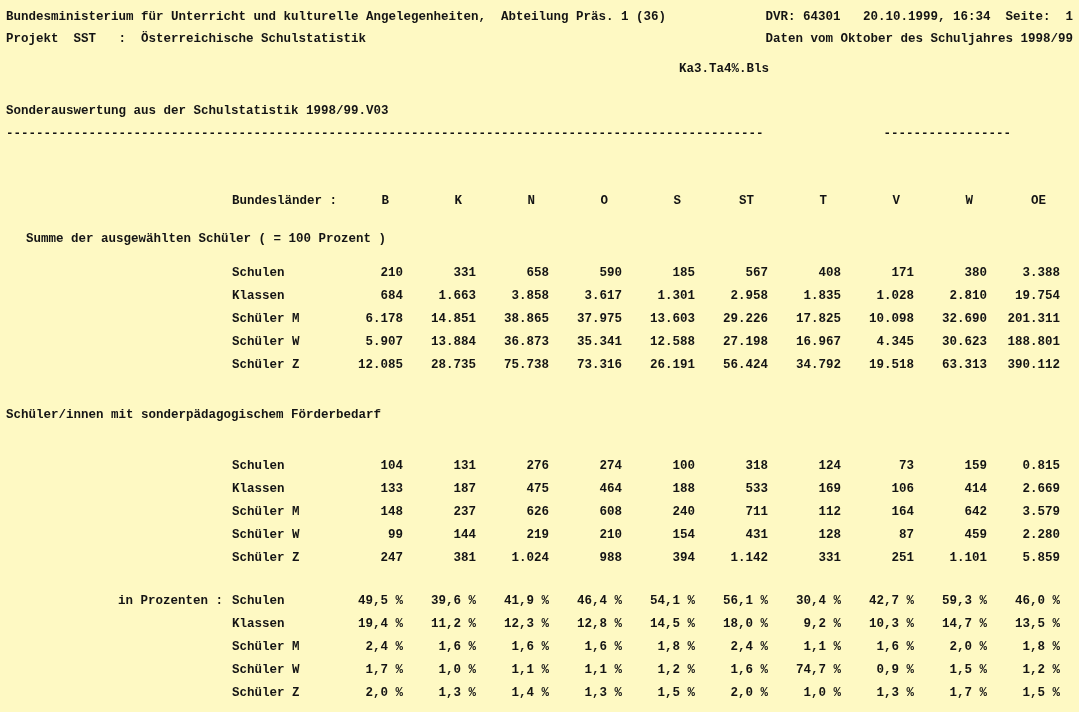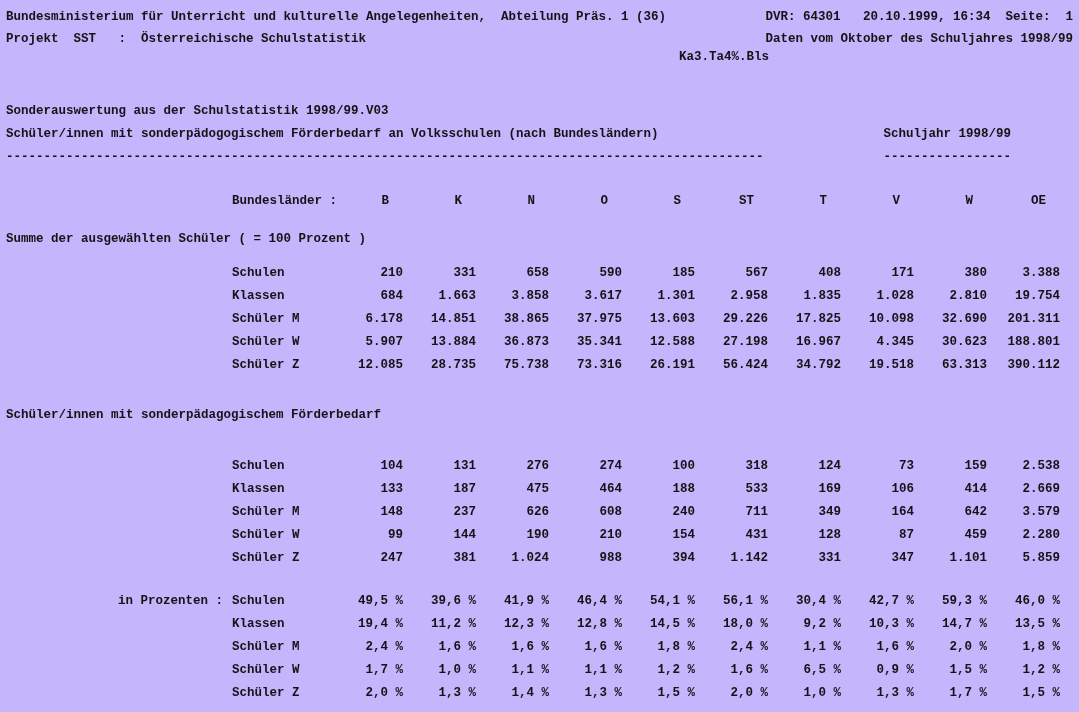--- a/index.html
+++ b/index.html
@@ -10,63 +10,59 @@
     background:#fbfaf6;
     color:#141414;
     font-family:"Liberation Mono","DejaVu Sans Mono",monospace;
     font-weight:bold;
     font-size:12.5px;
     overflow:hidden;
   }
   .pre{white-space:pre;}
   .hline{display:flex;justify-content:space-between;line-height:22px;}
   .hdr{position:absolute;left:6px;right:6px;top:6px;}
-  .file-label{position:absolute;left:673px;top:44px;white-space:pre;}
+  .file-label{position:absolute;left:673px;top:56px;white-space:pre;}
   .titleblock{position:absolute;left:6px;right:6px;top:100px;}
   .titleblock .hline{line-height:23px;}
   .titleblock .rpad{margin-right:62px;}
   .tline{line-height:23px;white-space:pre;}
   .trow{display:grid;grid-template-columns:98px repeat(10,73px);line-height:23px;}
   .cell{white-space:pre;overflow:visible;}
   .num{text-align:right;}
   .colhead{text-align:right;padding-right:14px;}
   .rowsblock{position:absolute;left:232px;width:828px;}
   .colheader{position:absolute;left:232px;top:190px;width:828px;}
   .sec-heading{position:absolute;left:6px;white-space:pre;line-height:23px;}
-  #sec1-heading{top:228px;}
+  #sec1-heading{top:228px;margin-left:20px;}
   #sec1-rows{top:262px;}
   #sec2-heading{top:404px;}
   #sec2-label{position:absolute;left:6px;top:455px;white-space:pre;line-height:23px;}
   #sec2-rows{top:455px;}
   #sec3-label{position:absolute;left:118px;top:590px;white-space:pre;line-height:23px;}
   #sec3-rows{top:590px;}
 </style>
 </head>
 <body style="background: rgb(251, 250, 246);">
 
-<div class="page" style="background: #c4b5fd; color: rgb(20, 20, 20);">
+<div class="page" style="background: #fef9c3; color: rgb(20, 20, 20);">
 
   <div class="hdr">
     <div class="hline">
       <span class="pre">Bundesministerium für Unterricht und kulturelle Angelegenheiten,  Abteilung Präs. 1 (36)</span>
       <span class="pre">DVR: 64301   20.10.1999, 16:34  Seite:  1</span>
     </div>
     <div class="hline">
       <span class="pre">Projekt  SST   :  Österreichische Schulstatistik</span>
       <span class="pre">Daten vom Oktober des Schuljahres 1998/99</span>
     </div>
     <span class="file-label">Ka3.Ta4%.Bls</span>
   </div>
 
   <div class="titleblock">
     <div class="tline">Sonderauswertung aus der Schulstatistik 1998/99.V03</div>
-    <div class="hline">
-      <span class="pre">Schüler/innen mit sonderpädogogischem Förderbedarf an Volksschulen (nach Bundesländern)</span>
-      <span class="pre rpad">Schuljahr 1998/99</span>
-    </div>
     <div class="hline">
       <span class="pre">-----------------------------------------------------------------------------------------------------</span>
       <span class="pre rpad">-----------------</span>
     </div>
   </div>
 
   <div class="colheader">
     <div class="trow">
       <div class="cell rowlabel">Bundesländer :</div>
     <div class="cell colhead">B</div>
@@ -157,21 +153,21 @@
         <div class="cell rowlabel">Schulen</div>
         <div class="cell num">104</div>
         <div class="cell num">131</div>
         <div class="cell num">276</div>
         <div class="cell num">274</div>
         <div class="cell num">100</div>
         <div class="cell num">318</div>
         <div class="cell num">124</div>
         <div class="cell num">73</div>
         <div class="cell num">159</div>
-        <div class="cell num">2.538</div>
+        <div class="cell num">0.815</div>
       </div>
       <div class="trow">
         <div class="cell rowlabel">Klassen</div>
         <div class="cell num">133</div>
         <div class="cell num">187</div>
         <div class="cell num">475</div>
         <div class="cell num">464</div>
         <div class="cell num">188</div>
         <div class="cell num">533</div>
         <div class="cell num">169</div>
@@ -180,48 +176,48 @@
         <div class="cell num">2.669</div>
       </div>
       <div class="trow">
         <div class="cell rowlabel">Schüler M</div>
         <div class="cell num">148</div>
         <div class="cell num">237</div>
         <div class="cell num">626</div>
         <div class="cell num">608</div>
         <div class="cell num">240</div>
         <div class="cell num">711</div>
-        <div class="cell num">349</div>
+        <div class="cell num">112</div>
         <div class="cell num">164</div>
         <div class="cell num">642</div>
         <div class="cell num">3.579</div>
       </div>
       <div class="trow">
         <div class="cell rowlabel">Schüler W</div>
         <div class="cell num">99</div>
         <div class="cell num">144</div>
-        <div class="cell num">190</div>
+        <div class="cell num">219</div>
         <div class="cell num">210</div>
         <div class="cell num">154</div>
         <div class="cell num">431</div>
         <div class="cell num">128</div>
         <div class="cell num">87</div>
         <div class="cell num">459</div>
         <div class="cell num">2.280</div>
       </div>
       <div class="trow">
         <div class="cell rowlabel">Schüler Z</div>
         <div class="cell num">247</div>
         <div class="cell num">381</div>
         <div class="cell num">1.024</div>
         <div class="cell num">988</div>
         <div class="cell num">394</div>
         <div class="cell num">1.142</div>
         <div class="cell num">331</div>
-        <div class="cell num">347</div>
+        <div class="cell num">251</div>
         <div class="cell num">1.101</div>
         <div class="cell num">5.859</div>
       </div>
     </div>
 
   <div id="sec3-label">in Prozenten :</div>
   <div class="rowsblock" id="sec3-rows">
       <div class="trow">
         <div class="cell rowlabel">Schulen</div>
         <div class="cell num">49,5 %</div>
@@ -262,21 +258,21 @@
         <div class="cell num">1,8 %</div>
       </div>
       <div class="trow">
         <div class="cell rowlabel">Schüler W</div>
         <div class="cell num">1,7 %</div>
         <div class="cell num">1,0 %</div>
         <div class="cell num">1,1 %</div>
         <div class="cell num">1,1 %</div>
         <div class="cell num">1,2 %</div>
         <div class="cell num">1,6 %</div>
-        <div class="cell num">6,5 %</div>
+        <div class="cell num">74,7 %</div>
         <div class="cell num">0,9 %</div>
         <div class="cell num">1,5 %</div>
         <div class="cell num">1,2 %</div>
       </div>
       <div class="trow">
         <div class="cell rowlabel">Schüler Z</div>
         <div class="cell num">2,0 %</div>
         <div class="cell num">1,3 %</div>
         <div class="cell num">1,4 %</div>
         <div class="cell num">1,3 %</div>

